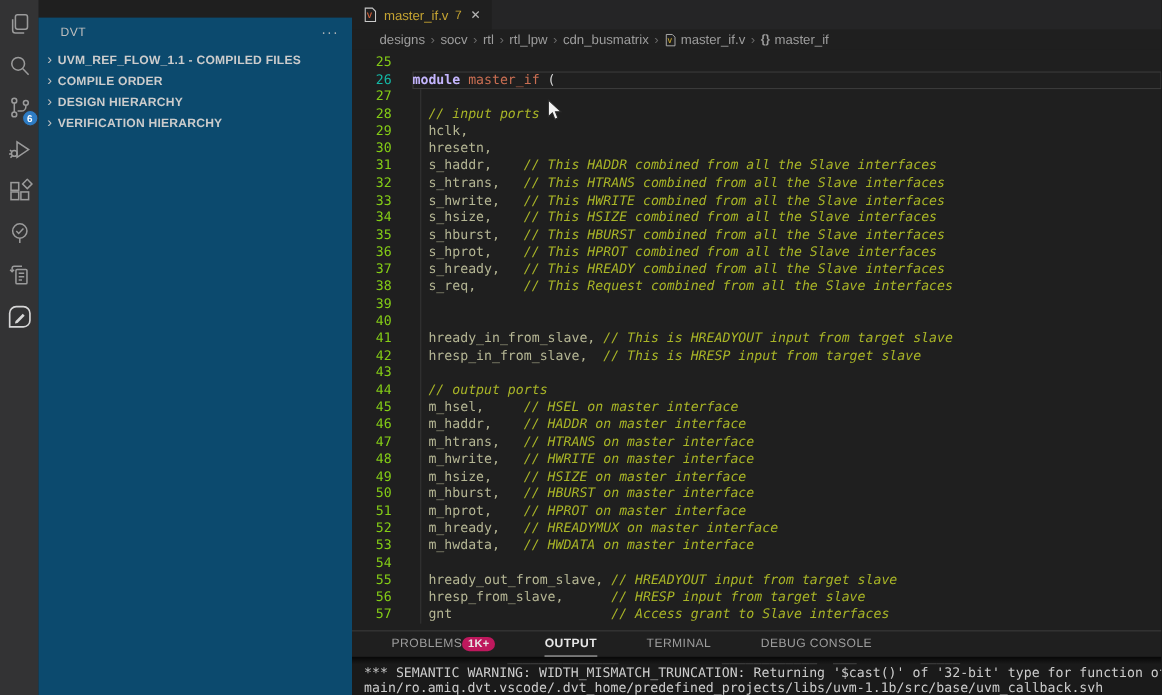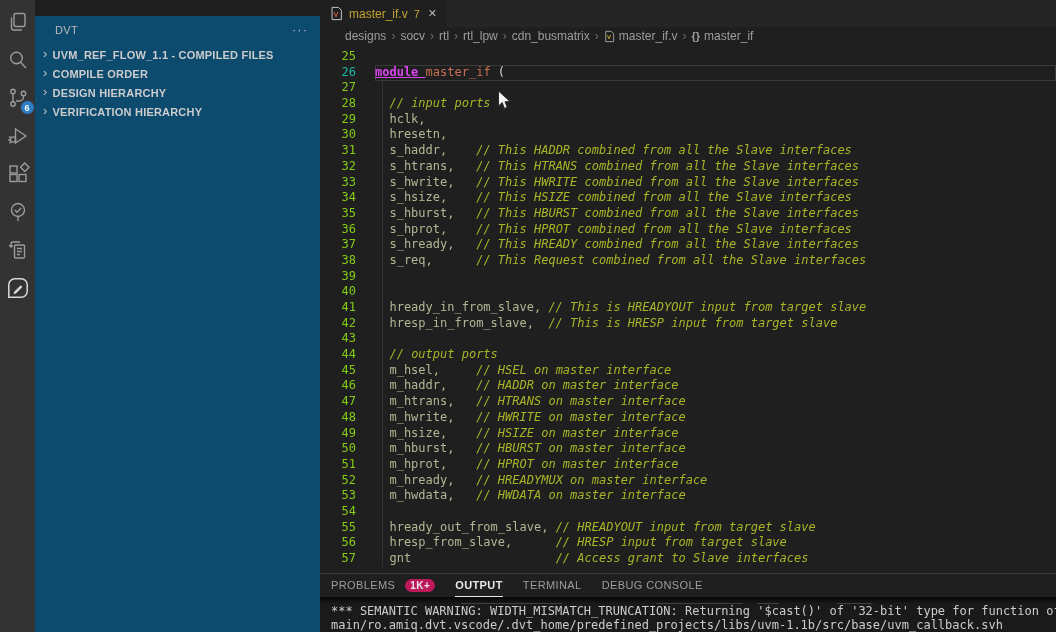--- a/index.html
+++ b/index.html
@@ -48,39 +48,39 @@
   
   .editor { position:absolute; top:45px; left:0; width:736px; height:528px;
     background:#1f1f1f; overflow:hidden; }
   .lines { padding-top:4px; position:relative; z-index:2; }
   .row { display:flex; height:15.7px; line-height:15.7px;
     font-family:"DejaVu Sans Mono", monospace; font-size:12px; white-space:pre; }
   .ln { width:36px; text-align:right; color:#84cc16; flex:none;
     font-family:"DejaVu Sans Mono", monospace; font-size:12px; }
   .ln.cur { color:#14b8a6; }
   .codetxt { margin-left:19px; white-space:pre; }
-  .c-kw { color:#d946ef; font-weight:bold;text-decoration:underline; }
+  .c-kw { color:#c4b5fd; font-weight:bold; }
   .c-name { color:#c96e52; }
   .c-pl { color:#d4d4d4; }
   .c-id { color:#b5b694; }
   .c-cm { color:#a9b527; font-style:italic; }
   .cur-line { position:absolute; left:55px; right:0; top:19.7px; height:16px;
     border:1px solid #3a3a3a; z-index:1; }
   .indent-guide { position:absolute; left:62px; top:36px; height:486px; width:1px;
     background:#333333; z-index:1; }
 
   
   .mouse-cursor { position:absolute; left:497px; top:90px; z-index:50; pointer-events:none; }
 
   
   .panel { position:absolute; left:0; bottom:0; width:736px; height:59px;
     background:#1f1f1f; border-top:1px solid #3a3a3a; }
   .panel-tabs { display:flex; align-items:stretch; height:23px; padding-left:11px; gap:20px; }
-  .ptab { font-size:11px; color:#9d9d9d; letter-spacing:0.4px; display:flex; gap:10px;
-    align-items:center; cursor:pointer; border-bottom:1px solid transparent; }
+  .ptab { font-size:11px; color:#9d9d9d; letter-spacing:0.4px; display:flex; gap:0;
+    align-items:center; cursor:pointer; border-bottom:1px solid transparent;margin-left:25px; }
   .ptab.active { color:#e7e7e7; border-bottom:1px solid #e7e7e7;font-weight:bold; }
   .pbadge { background:#be185d; color:#e8e8e8; font-size:10px; font-weight:bold;
     border-radius:8px; padding:1px 5px; }
   .output { position:relative; height:35px; margin-top:0;
     font-family:"DejaVu Sans Mono", monospace; font-size:12px; color:#cccccc;
     padding-left:11px; overflow:hidden; background:#1a1a1a; }
   .output::before { content:""; position:absolute; top:0; left:0; right:0; height:7px;
     background:linear-gradient(rgba(0,0,0,0.75), rgba(0,0,0,0)); z-index:3; pointer-events:none; }
   .clip-line { height:8px; overflow:hidden; }
   .clip-line span { display:block; line-height:13px; margin-top:-6px; color:#6a6a6a; white-space:pre; }

